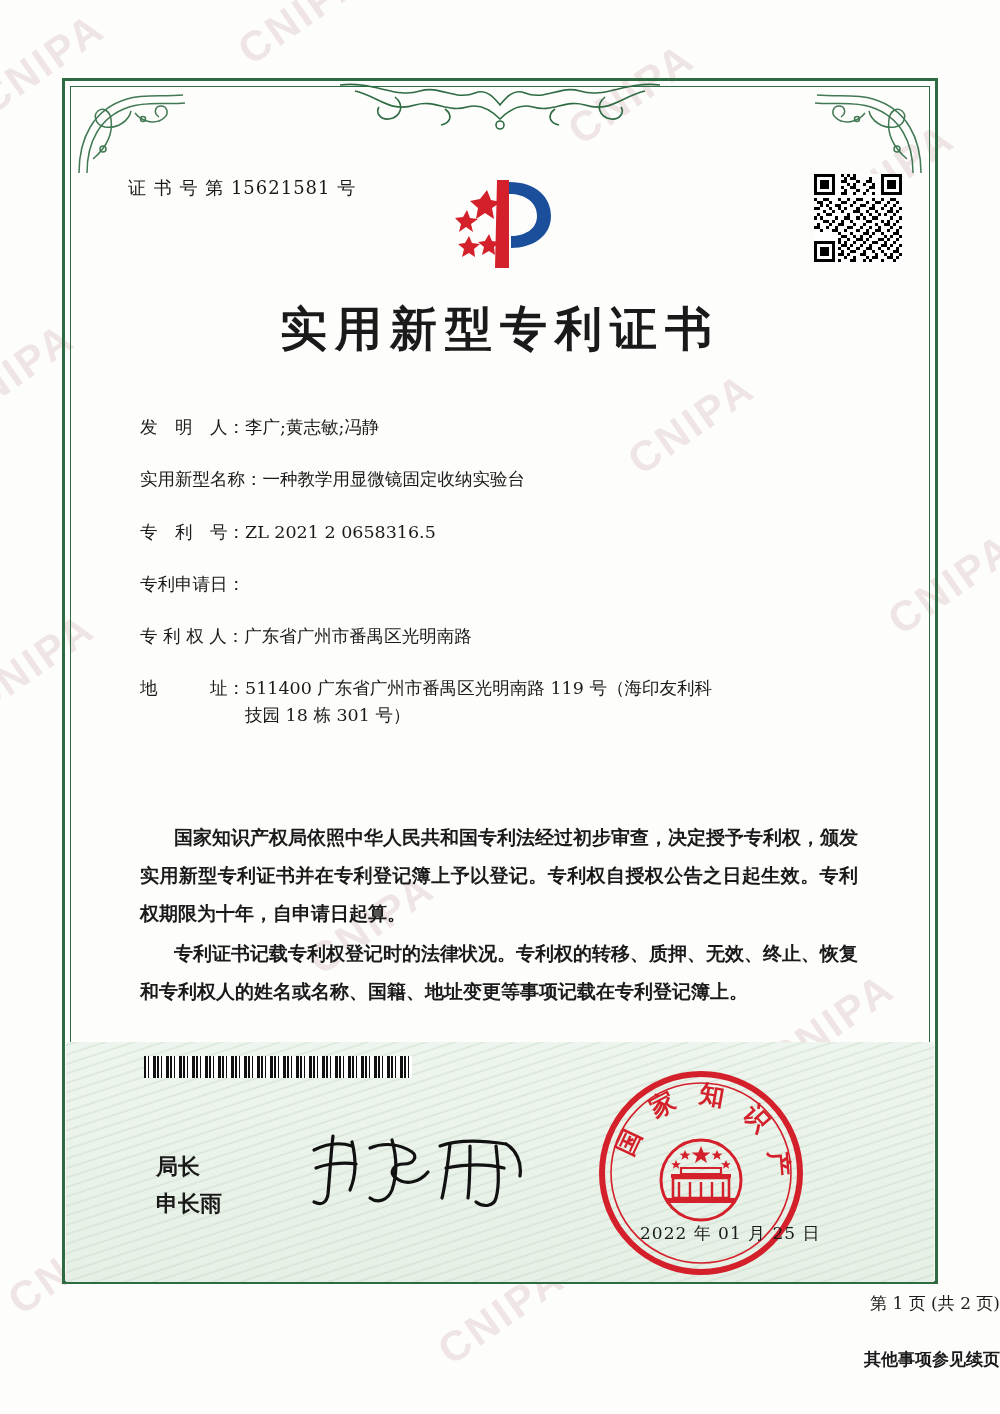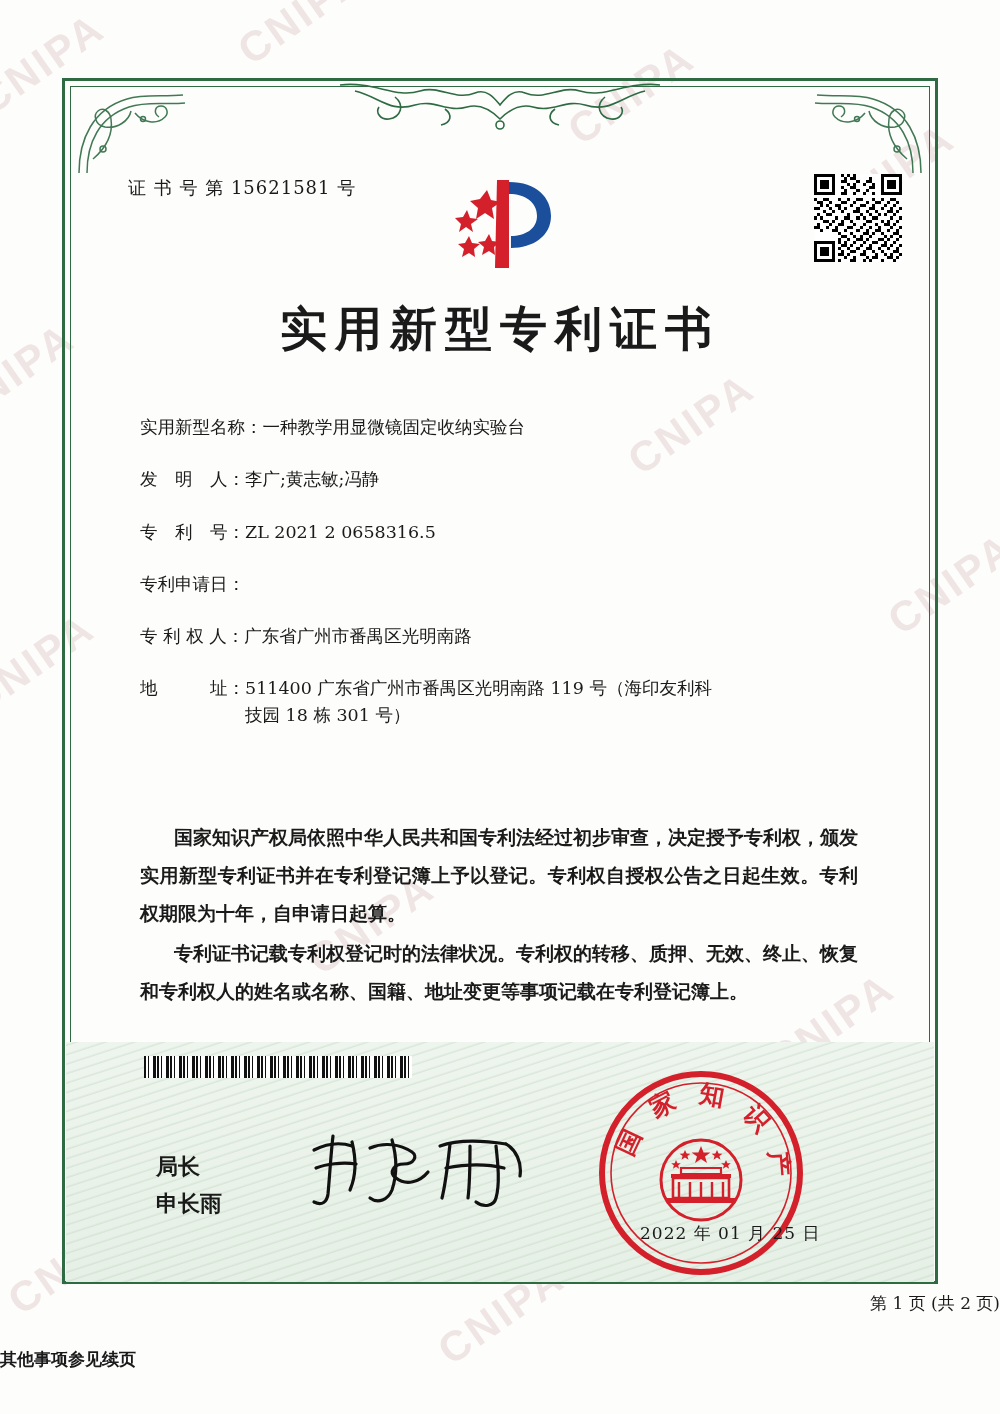--- a/index.html
+++ b/index.html
@@ -235,21 +235,21 @@
     right: 0;
     top: 1292px;
     text-align: right;
     font-size: 17px;
   }
   .footnote {
     position: absolute;
     left: 0;
     right: 0;
     top: 1348px;
-    text-align: left;
+    text-align: right;
     font-size: 17px;
     font-weight: 600;
   }
 </style>
 </head>
 <body>
 
 <div class="page">
 
   <div class="watermark-layer">
@@ -522,27 +522,27 @@
         <rect x="22" y="28" width="1" height="1"></rect>
         <rect x="26" y="28" width="1" height="1"></rect>
     </g>
   </svg>
 
   <div class="title">实用新型专利证书</div>
 
   <div class="fields">
 
     <div class="field-row">
+      <span class="field-label">发　明　人：</span>
+      <span class="field-value">李广;黄志敏;冯静</span>
+    </div>
+
+    <div class="field-row">
       <span class="field-label">实用新型名称：</span>
       <span class="field-value">一种教学用显微镜固定收纳实验台</span>
-    </div>
-
-    <div class="field-row">
-      <span class="field-label">发　明　人：</span>
-      <span class="field-value">李广;黄志敏;冯静</span>
     </div>
 
     <div class="field-row">
       <span class="field-label">专　利　号：</span>
       <span class="field-value">ZL 2021 2 0658316.5</span>
     </div>
 
     <div class="field-row">
       <span class="field-label">专利申请日：</span>
     </div>

